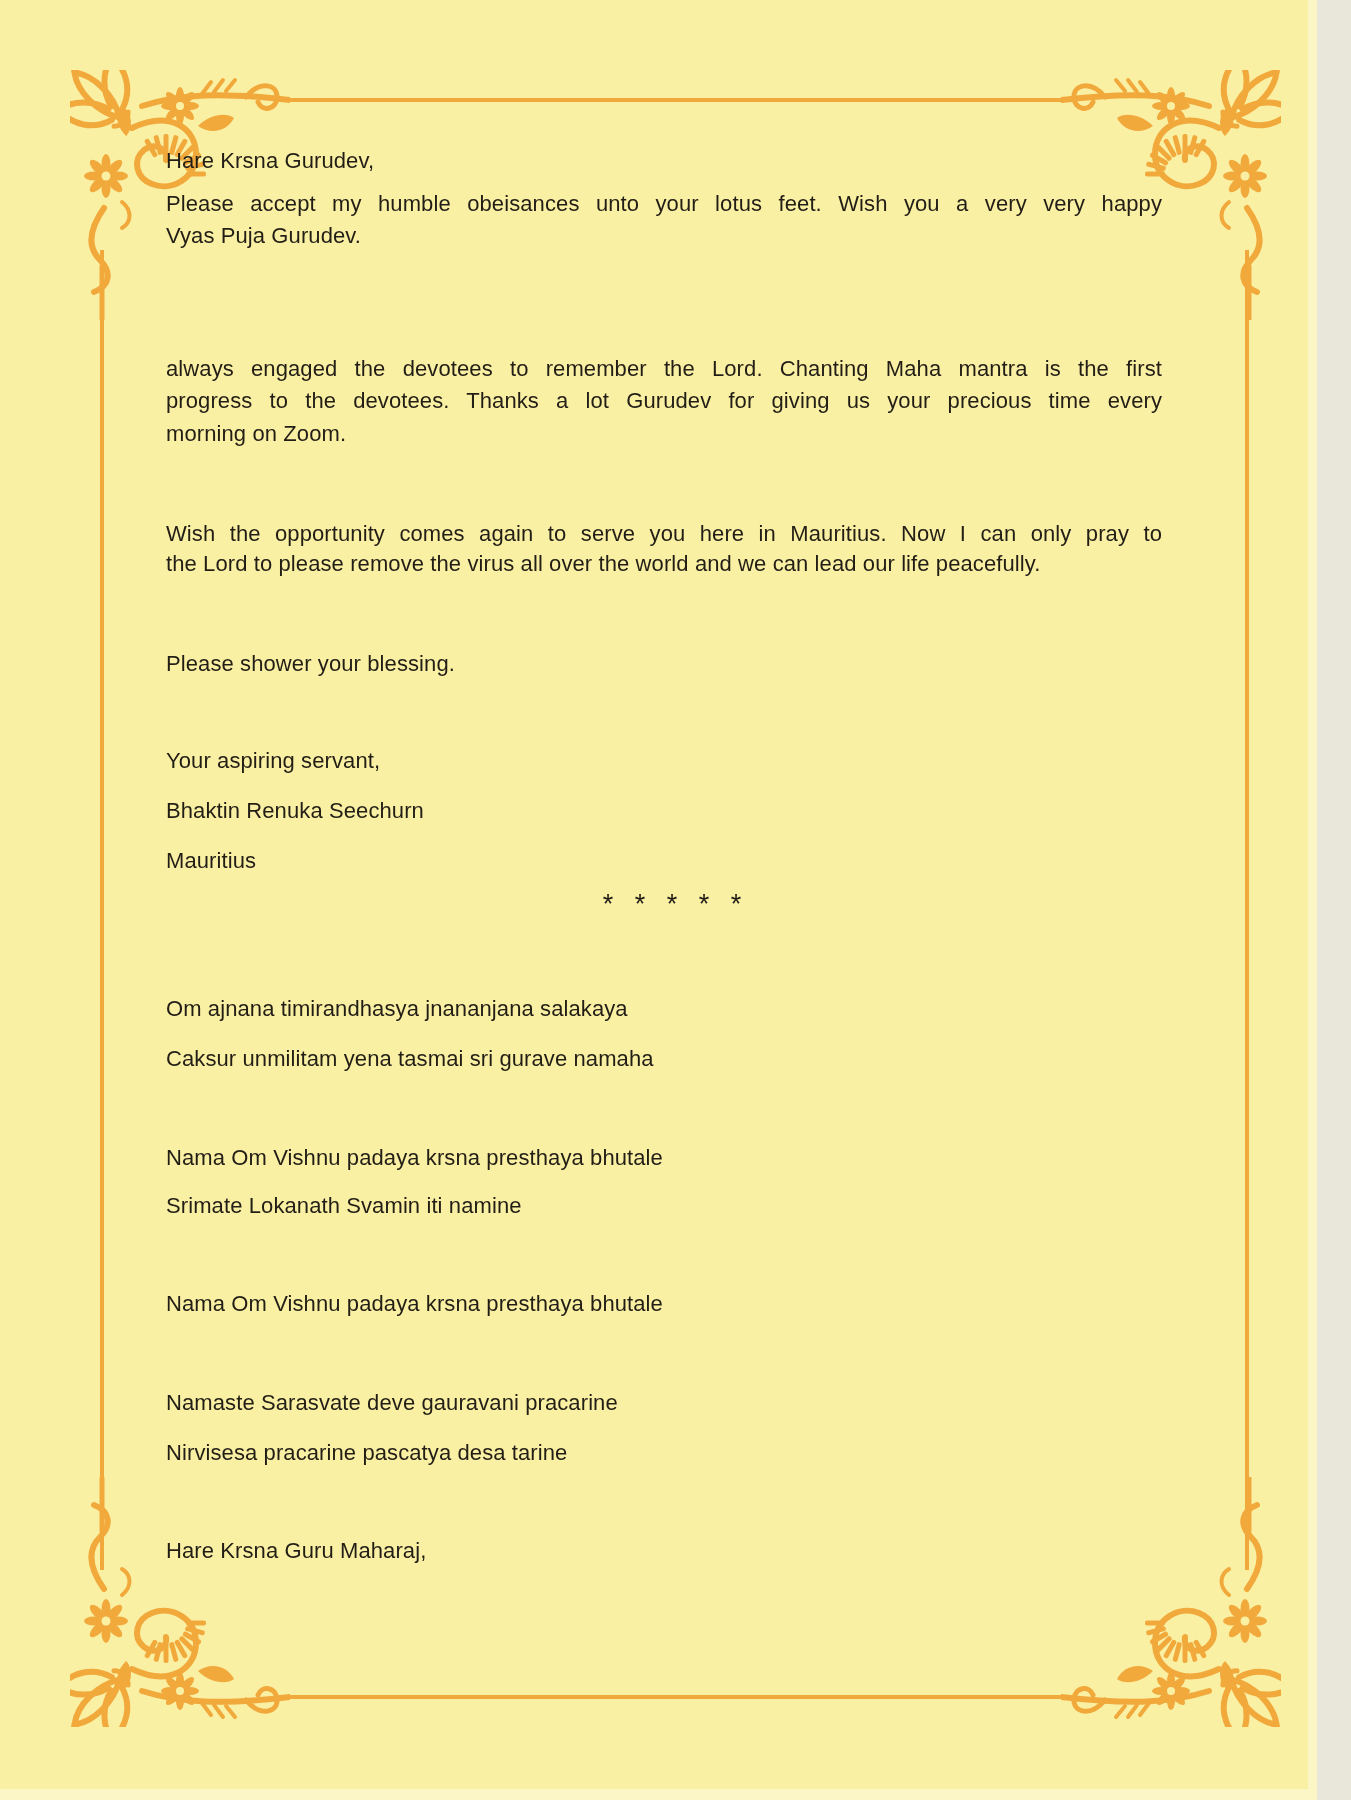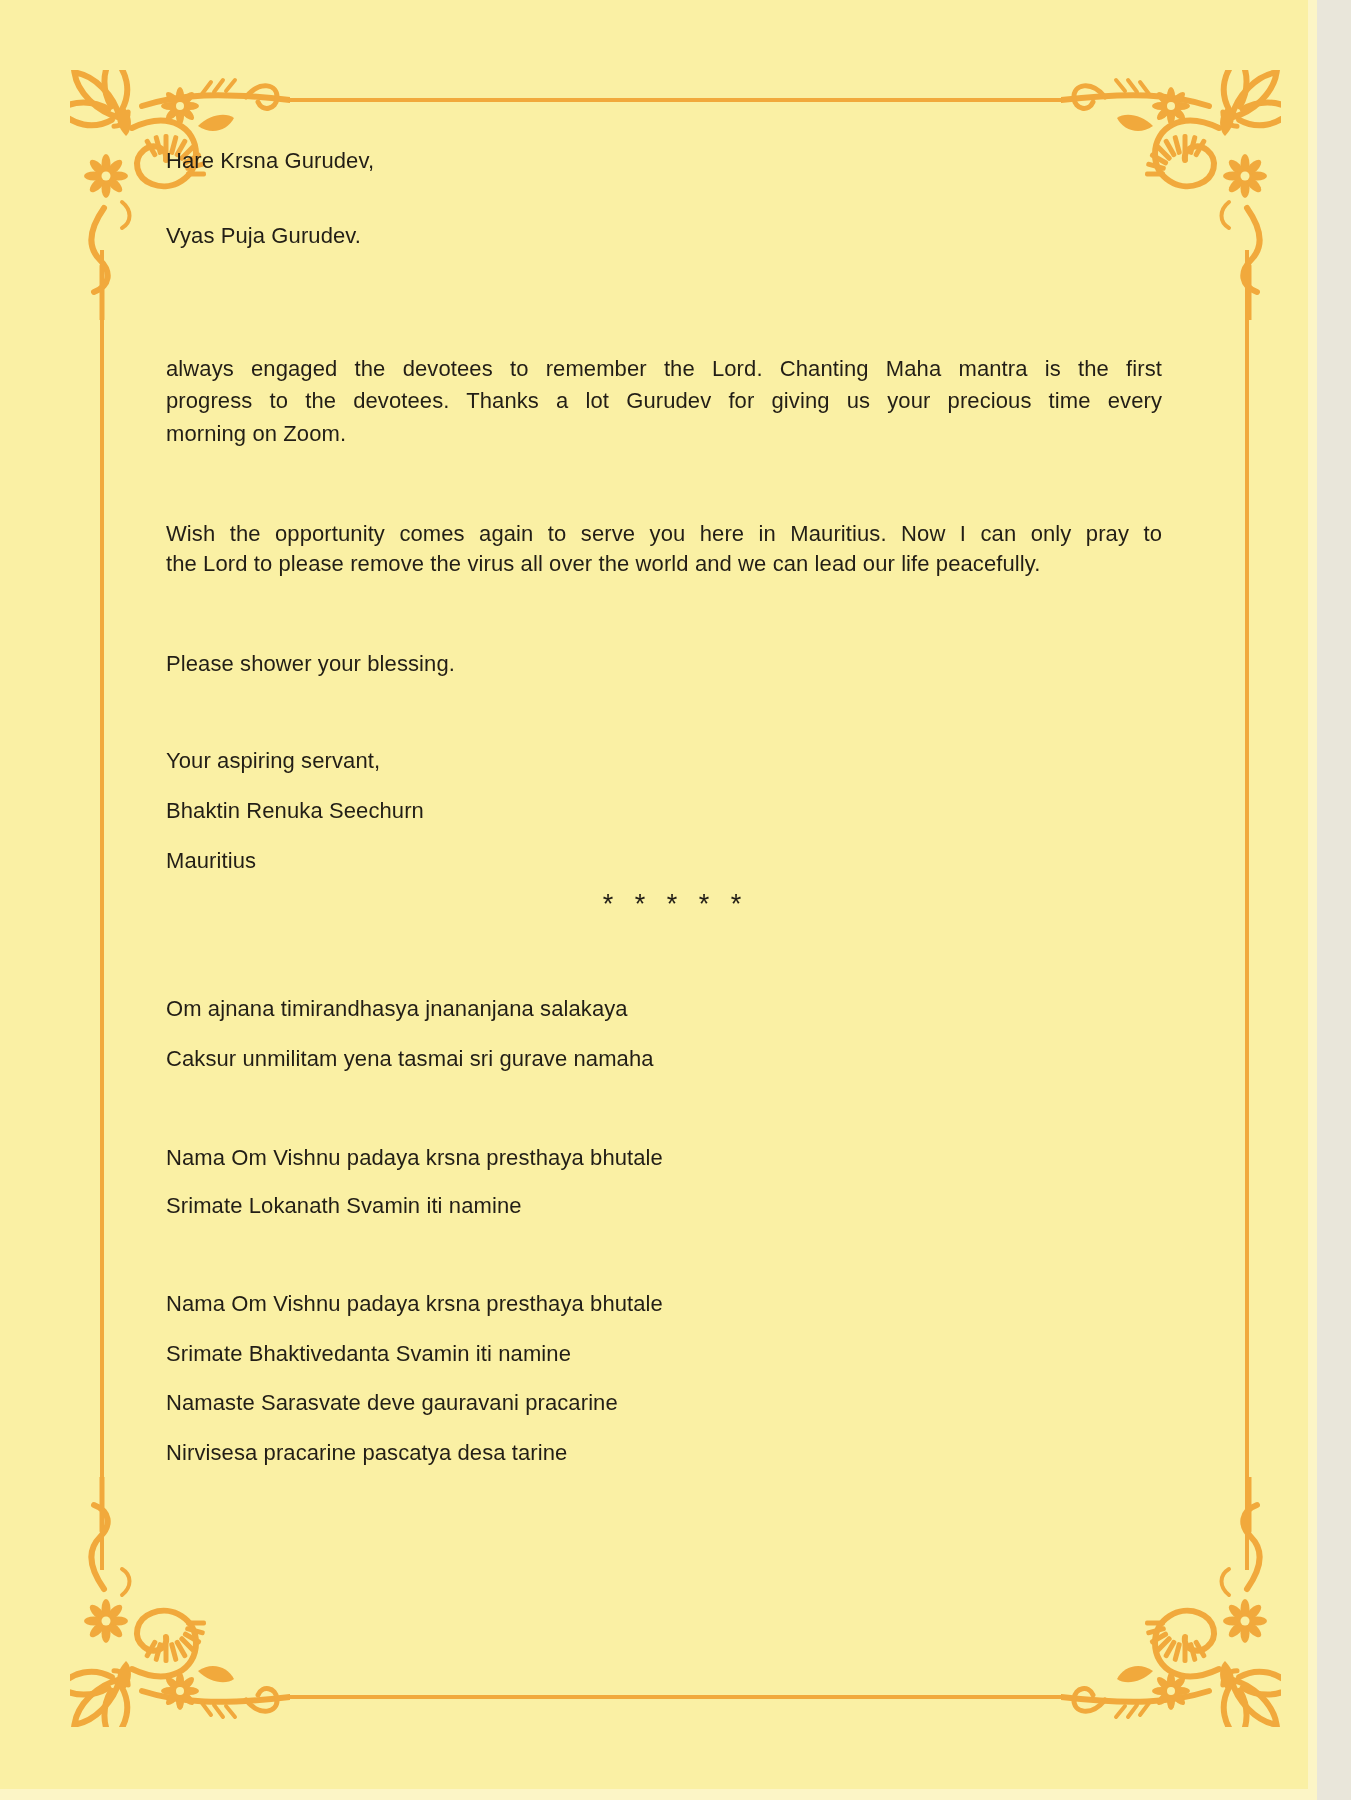--- a/index.html
+++ b/index.html
@@ -178,20 +178,21 @@
   <svg class="corner br">
       <use href="#corner-flourish"></use>
     </svg>
   <div class="hline top"></div>
   <div class="hline bottom"></div>
   <div class="vline left"></div>
   <div class="vline right"></div>
 
   <div class="tline" style="top:145px">Hare Krsna Gurudev,</div>
 
+  <div class="tline just" style="top:188px">Please accept my humble obeisances unto your lotus feet. Wish you a very very happy</div>
   <div class="tline" style="top:220px">Vyas Puja Gurudev.</div>
 
   <div class="tline just" style="top:353px">always engaged the devotees to remember the Lord. Chanting Maha mantra is the first</div>
   <div class="tline just" style="top:385px">progress to the devotees. Thanks a lot Gurudev for giving us your precious time every</div>
   <div class="tline" style="top:418px">morning on Zoom.</div>
 
   <div class="tline just" style="top:518px">Wish the opportunity comes again to serve you here in Mauritius. Now I can only pray to</div>
   <div class="tline" style="top:548px">the Lord to please remove the virus all over the world and we can lead our life peacefully.</div>
 
   <div class="tline" style="top:648px">Please shower your blessing.</div>
@@ -202,21 +203,21 @@
 
   <div class="tline centered stars" style="top:888px">* * * * *</div>
 
   <div class="tline" style="top:993px">Om ajnana timirandhasya jnananjana salakaya</div>
   <div class="tline" style="top:1043px">Caksur unmilitam yena tasmai sri gurave namaha</div>
 
   <div class="tline" style="top:1142px">Nama Om Vishnu padaya krsna presthaya bhutale</div>
   <div class="tline" style="top:1190px">Srimate Lokanath Svamin iti namine</div>
 
   <div class="tline" style="top:1288px">Nama Om Vishnu padaya krsna presthaya bhutale</div>
-  <div class="tline" style="top:1338px">Srimate Bhaktivedanta Svamin iti namine</div>
   <div class="tline" style="top:1387px">Namaste Sarasvate deve gauravani pracarine</div>
   <div class="tline" style="top:1437px">Nirvisesa pracarine pascatya desa tarine</div>
 
+  <div class="tline" style="top:1535px">Hare Krsna Guru Maharaj,</div>
 
 
   <div class="edge-right"></div>
   <div class="edge-bottom"></div>
 </div>
 
 </body></html>

